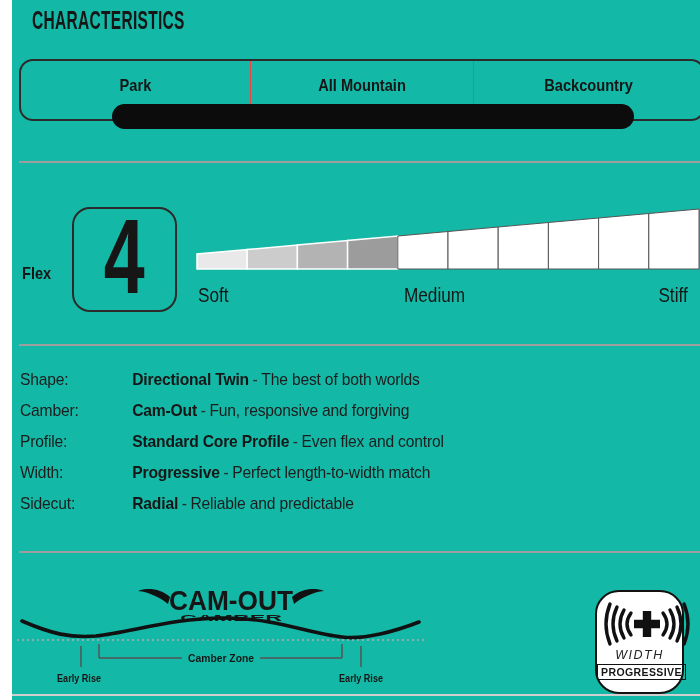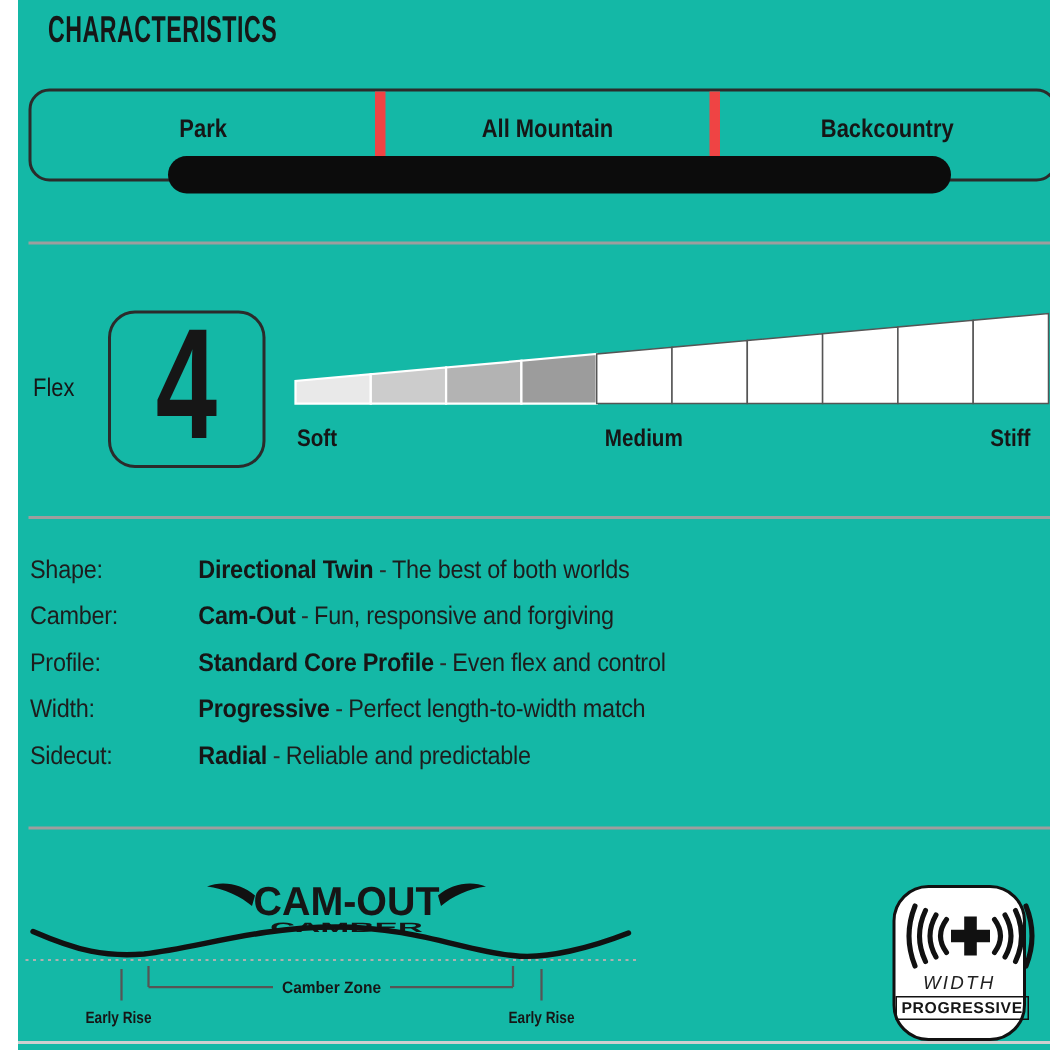--- a/index.html
+++ b/index.html
@@ -11,32 +11,32 @@
 
   
   #title{left:20px;top:6px;font-size:25px;font-weight:700;letter-spacing:.5px;}
   #title span{display:inline-block;transform:scaleX(0.62);transform-origin:0 50%;}
 
   
   #terrain-box{left:7px;top:59px;width:686px;height:62px;border:2px solid #2b2b2b;border-radius:14px;box-sizing:border-box;}
   .terrain-cells{position:absolute;left:0;top:0;width:100%;height:100%;display:flex;}
   .terrain-cell{box-sizing:border-box;display:flex;justify-content:center;align-items:flex-start;padding-top:15px;
                 font-size:17px;font-weight:700;}
-  .terrain-cell + .terrain-cell{border-left:7px solid #ef4444;}
+  .terrain-cell + .terrain-cell{border-left:1px solid #ef4444;}
   #terrain-pill{left:100px;top:104px;width:522px;height:25px;border-radius:13px;}
 
   .hline{height:2px;background:#9e9e9e;}
 
   
-  #flex-label{left:10px;top:249px;font-size:17px;font-weight:400;text-align:center;}
+  #flex-label{left:10px;top:264px;font-size:17px;font-weight:700;text-align:center;}
   #flex-box{left:60px;top:207px;width:105px;height:105px;border:2px solid #2b2b2b;border-radius:18px;
             box-sizing:border-box;display:flex;align-items:center;justify-content:center;}
   #flex-value{font-size:105px;font-weight:700;line-height:1;transform:scaleX(0.7);transform-origin:50% 50%;margin-top:-6px;}
   #flex-wedge{left:0;top:180px;}
-  .scale-label{font-size:16px;font-weight:700;top:284px;}
+  .scale-label{font-size:20px;font-weight:400;top:284px;}
   #soft-label{left:186px;}
   #medium-label{left:387px;width:100px;}
   #stiff-label{left:630px;width:63px;text-align:center;}
 
   
   #specs{left:8px;top:370px;width:640px;}
   .spec-row{height:19px;margin-bottom:12px;font-size:17px;letter-spacing:-.2px;white-space:nowrap;
             transform:scaleX(0.92);transform-origin:0 50%;}
   .spec-label{display:inline-block;width:122px;font-weight:400;color:#1d1d1d;}
   .spec-value{font-weight:700;}

